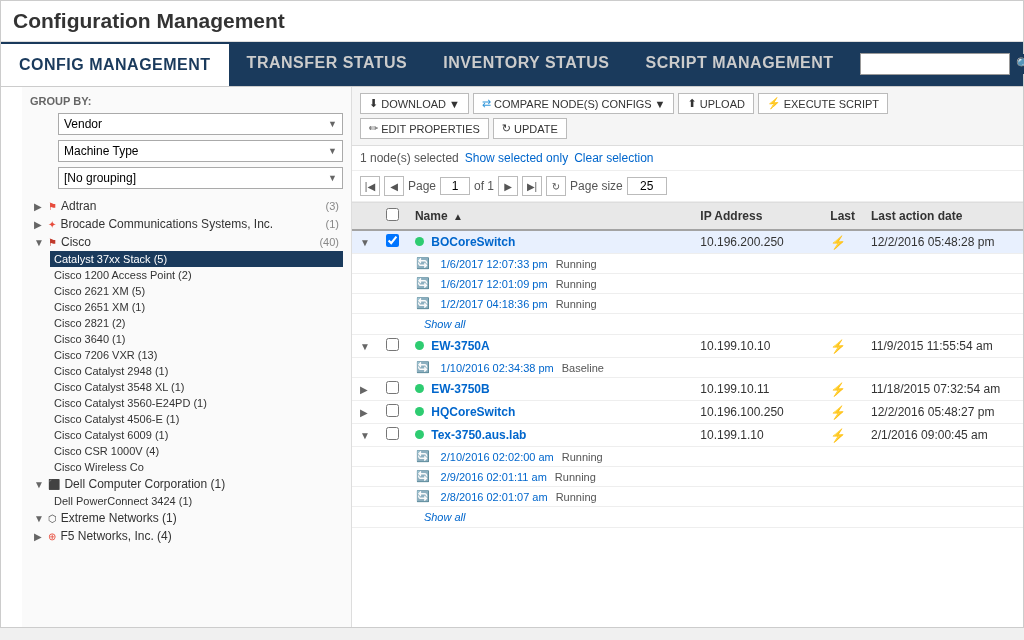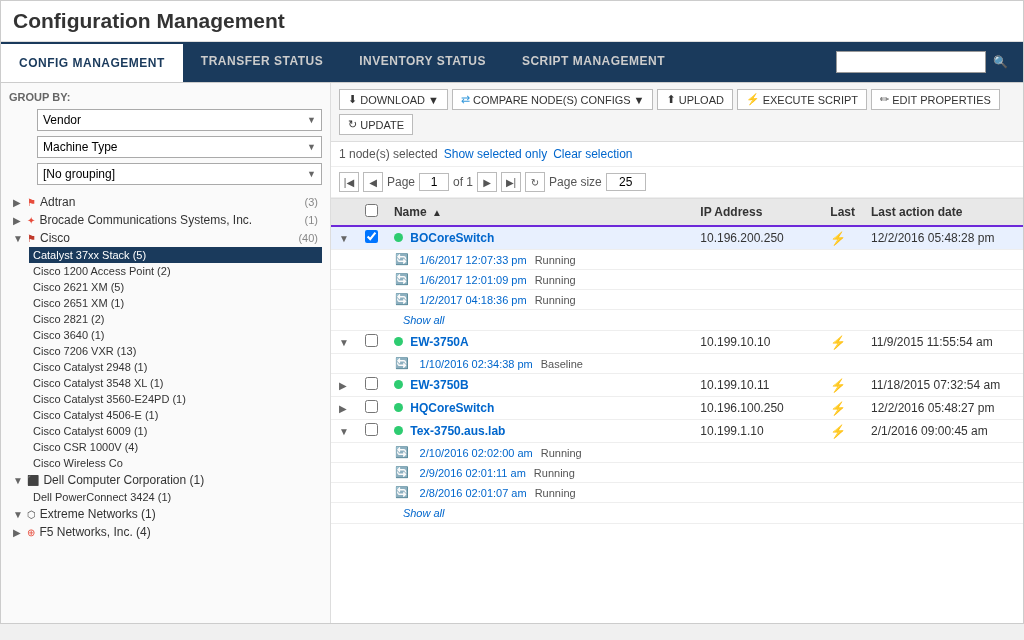--- a/index.html
+++ b/index.html
@@ -6,32 +6,32 @@
     body { font-family: Arial, sans-serif; font-size: 12px; background: #f0f0f0; color: #333; }
 
     .page-wrapper { width: 1024px; background: #fff; border: 1px solid #ccc; }
 
     
     .page-header { padding: 8px 12px; background: #fff; border-bottom: 1px solid #ddd; }
     .page-header h1 { font-size: 21px; font-weight: bold; color: #333; }
 
     
     .tab-bar { display: flex; align-items: stretch; background: #1a3a5c; padding: 0; border-bottom: 1px solid #ccc; }
-    .tab { padding: 12px 18px; color: #ccc; font-size: 12px; font-weight: bold; cursor: pointer; letter-spacing: 0.5px; white-space: nowrap; }
+    .tab { padding: 12px 18px; color: #ccc; font-size: 16px; font-weight: bold; cursor: pointer; letter-spacing: 0.5px; white-space: nowrap; }
     .tab.active { background: #fff; color: #1a3a5c; border-top: 2px solid #1a3a5c; }
     .tab-spacer { flex: 1; }
     .search-box { display: flex; align-items: center; padding: 6px 8px; }
     .search-box input { border: 1px solid #ccc; padding: 3px 6px; font-size: 12px; width: 160px; background: #fff; }
     .search-box button { background: #1a3a5c; border: 1px solid #1a3a5c; color: #fff; padding: 3px 6px; cursor: pointer; font-size: 11px; }
 
     
     .main-layout { display: flex; min-height: 540px; }
 
     
-    .sidebar { width: 330px; border-right: 1px solid #ddd; background: #fafafa; padding: 8px; flex-shrink: 0; }
+    .sidebar { width: 330px; border-right: 1px solid #ddd; background: #fafafa; padding: 8px; flex-shrink: 0; margin-left: 21px; }
     .group-by-label { font-size: 11px; font-weight: bold; color: #666; margin-bottom: 6px; }
     .select-wrapper { position: relative; margin-bottom: 5px; padding-left: 28px; }
     .select-wrapper::after { content: '▼'; font-size: 9px; position: absolute; right: 6px; top: 50%; transform: translateY(-50%); color: #666; pointer-events: none; }
     .select-wrapper select { width: 100%; border: 1px solid #aaa; background: #fff; padding: 3px 5px; font-size: 12px; appearance: none; -webkit-appearance: none; cursor: pointer; }
 
     .tree-section { margin-top: 8px; }
     .tree-item { padding: 2px 4px; font-size: 12px; cursor: pointer; display: flex; align-items: center; gap: 4px; }
     .tree-item.selected { background: #1a3a5c; color: #fff; }
     .tree-item .toggle { font-size: 10px; color: #666; width: 10px; }
     .tree-item .label { flex: 1; }
@@ -52,21 +52,21 @@
 
     
     .pagination { display: flex; align-items: center; gap: 4px; padding: 5px 8px; border-bottom: 1px solid #eee; font-size: 12px; }
     .pag-btn { border: 1px solid #bbb; background: #fff; width: 20px; height: 20px; display: flex; align-items: center; justify-content: center; cursor: pointer; font-size: 10px; color: #555; }
     .pag-input { border: 1px solid #bbb; width: 30px; text-align: center; font-size: 12px; padding: 1px 3px; }
     .pag-label { color: #555; }
     .pag-size { border: 1px solid #bbb; width: 40px; text-align: center; font-size: 12px; padding: 1px 3px; }
 
     
     .device-table { width: 100%; border-collapse: collapse; font-size: 12px; }
-    .device-table th { background: #e8e8e8; border-bottom: 2px solid #6d28d9; border-top: 1px solid #ddd; padding: 5px 8px; text-align: left; font-weight: bold; color: #333; white-space: nowrap; }
+    .device-table th { background: #e8e8e8; border-bottom: 2px solid #a3a3a3; border-top: 1px solid #ddd; padding: 5px 8px; text-align: left; font-weight: bold; color: #333; white-space: nowrap; }
     .device-table td { padding: 3px 8px; border-bottom: 1px solid #eee; vertical-align: middle; }
 
     .col-expand { width: 20px; }
     .col-check { width: 24px; }
     .col-name { min-width: 200px; }
     .col-ip { width: 130px; }
     .col-last { width: 40px; }
     .col-date { width: 160px; }
 
     .status-dot { display: inline-block; width: 9px; height: 9px; border-radius: 50%; margin-right: 4px; }

